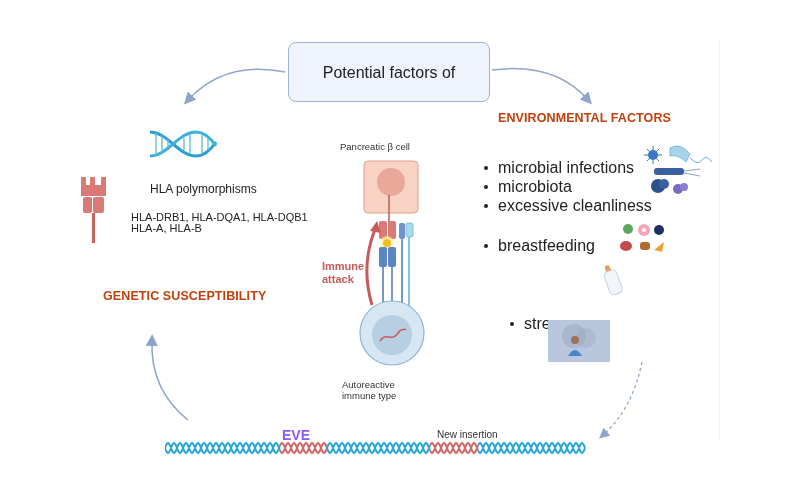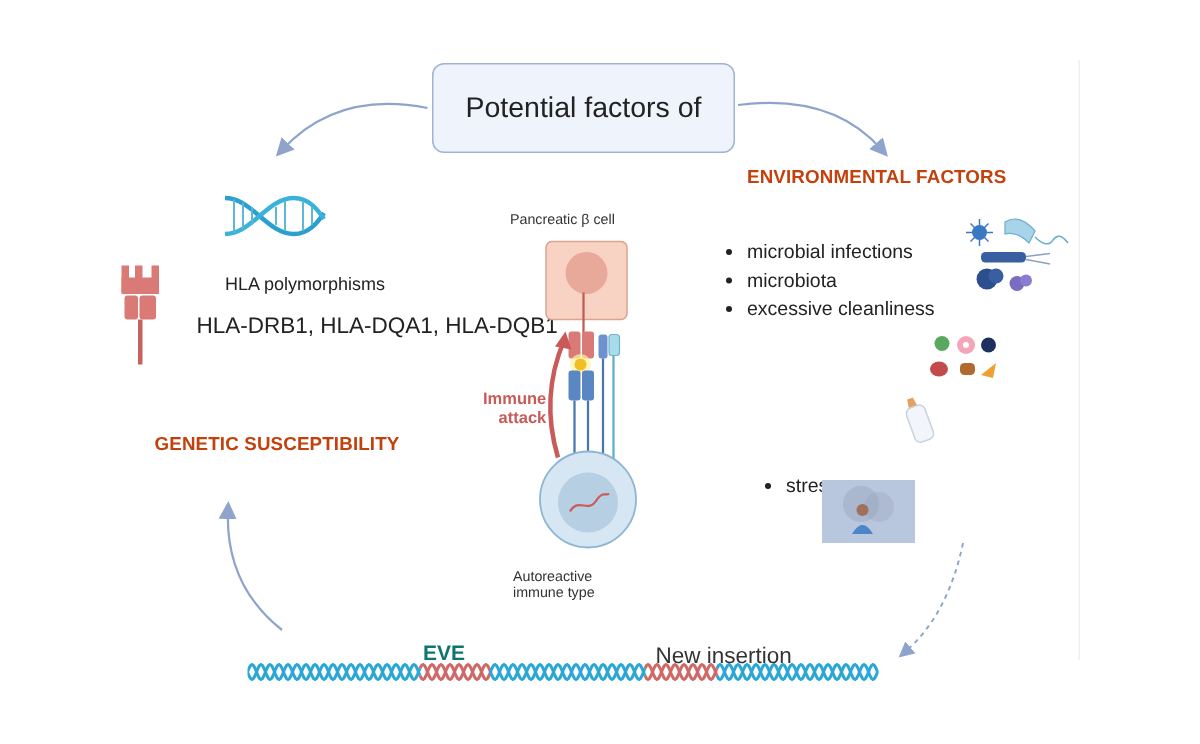--- a/index.html
+++ b/index.html
@@ -1,29 +1,29 @@
 <!DOCTYPE html>
 <html><head>
 <meta charset="utf-8">
 <style>
   html,body{margin:0;padding:0;background:#fff;}
   body{width:800px;height:496px;position:relative;overflow:hidden;font-family:"Liberation Sans",sans-serif;color:#222;}
   .abs{position:absolute;}
-  .title-box{left:288px;top:42px;width:200px;height:58px;border:1.5px solid #9fb3d4;border-radius:8px;background:#eef3fc;display:flex;flex-direction:row;align-items:center;justify-content:center;font-size:19px;line-height:23px;color:#222;}
+  .title-box{left:288px;top:42px;width:200px;height:58px;border:1.5px solid #9fb3d4;border-radius:8px;background:#eef3fc;display:flex;flex-direction:row;align-items:center;justify-content:center;font-size:16px;line-height:23px;color:#222;}
   .heading{font-weight:bold;font-size:12.5px;letter-spacing:0.1px;color:#c2410c;}
   .hla-title{left:150px;top:182px;font-size:12px;}
-  .hla-genes{left:131px;top:212px;font-size:15px;line-height:11px;}
+  .hla-genes{left:131px;top:212px;font-size:11px;line-height:11px;}
   .small-label{font-size:9.5px;color:#333;text-align:left;}
-  .immune-attack{left:322px;top:260px;font-size:11px;font-weight:bold;color:#c85a5a;text-align:right;line-height:13px;}
+  .immune-attack{left:322px;top:260px;font-size:11px;font-weight:bold;color:#c85a5a;text-align:left;line-height:13px;}
   ul.env{margin:0;padding:0;list-style:none;}
-  ul.env li{font-size:13px;line-height:19px;position:relative;padding-left:16px;color:#222;}
+  ul.env li{font-size:16px;line-height:19px;position:relative;padding-left:16px;color:#222;}
   ul.env li::before{content:"";position:absolute;left:2px;top:8px;width:4px;height:4px;border-radius:50%;background:#222;}
   .divider{left:719px;top:40px;width:1px;height:400px;background:#eef0f4;}
-  .eve{left:282px;top:427px;font-size:14px;font-weight:bold;color:#0f766e;}
-  .new-ins{left:421px;top:429px;font-size:15px;color:#333;padding-left:16px;}
+  .eve{left:282px;top:427px;font-size:14px;font-weight:bold;color:#8b5cf6;}
+  .new-ins{left:421px;top:429px;font-size:10px;color:#333;padding-left:16px;}
   .stress-img{left:548px;top:320px;width:62px;height:42px;background:#b9c7de;}
 </style>
 </head>
 <body>
 
 <svg class="abs" style="left:0;top:0" width="800" height="496">
   <defs>
     <marker id="ah" markerWidth="8" markerHeight="8" refX="4" refY="4" orient="auto">
       <path d="M0,0 L8,4 L0,8 Z" fill="#8ea4cc"></path>
     </marker>
@@ -58,20 +58,21 @@
   <path d="M3,2 L8,2 L8,12 L12,12 L12,2 L17,2 L17,12 L23,12 L23,2 L28,2 L28,20 L3,20 Z" fill="#d97a76"></path>
   <rect x="3" y="10" width="25" height="11" fill="#d97a76"></rect>
   <rect x="5" y="22" width="9" height="16" rx="2" fill="#d97a76"></rect>
   <rect x="15" y="22" width="11" height="16" rx="2" fill="#d97a76"></rect>
   <rect x="14" y="38" width="3" height="30" fill="#c7625e"></rect>
 </svg>
 
 <div class="abs hla-title">HLA polymorphisms</div>
 <div class="abs hla-genes">
   <div>HLA-DRB1, HLA-DQA1, HLA-DQB1</div>
+  <div>HLA-A, HLA-B</div>
 </div>
 
 <div class="abs heading" style="left:103px;top:289px">GENETIC SUSCEPTIBILITY</div>
 
 <div class="abs small-label" style="left:340px;top:141px;width:100px">Pancreatic β cell</div>
 
 <svg class="abs" style="left:330px;top:155px" width="130" height="220">
 
   <rect x="34" y="6" width="54" height="52" rx="4" fill="#f8d3c4" stroke="#d9a48e" stroke-width="1"></rect>
   <circle cx="61" cy="27" r="14" fill="#e8a89a"></circle>
@@ -112,20 +113,21 @@
 </div>
 
 <div class="abs heading" style="left:498px;top:111px">ENVIRONMENTAL FACTORS</div>
 
 <ul class="abs env" style="left:482px;top:158px">
   <li>microbial infections</li>
   <li>microbiota</li>
   <li>excessive cleanliness</li>
 </ul>
 <ul class="abs env" style="left:482px;top:236px">
+  <li>breastfeeding</li>
 </ul>
 <ul class="abs env" style="left:508px;top:314px">
   <li>stress</li>
 </ul>
 
 <svg class="abs" style="left:640px;top:140px" width="80" height="60">
   <circle cx="13" cy="15" r="5" fill="#3a78c4"></circle>
   <g stroke="#3a78c4" stroke-width="1">
       <line x1="13" y1="6" x2="13" y2="24"></line>
       <line x1="4" y1="15" x2="22" y2="15"></line>

